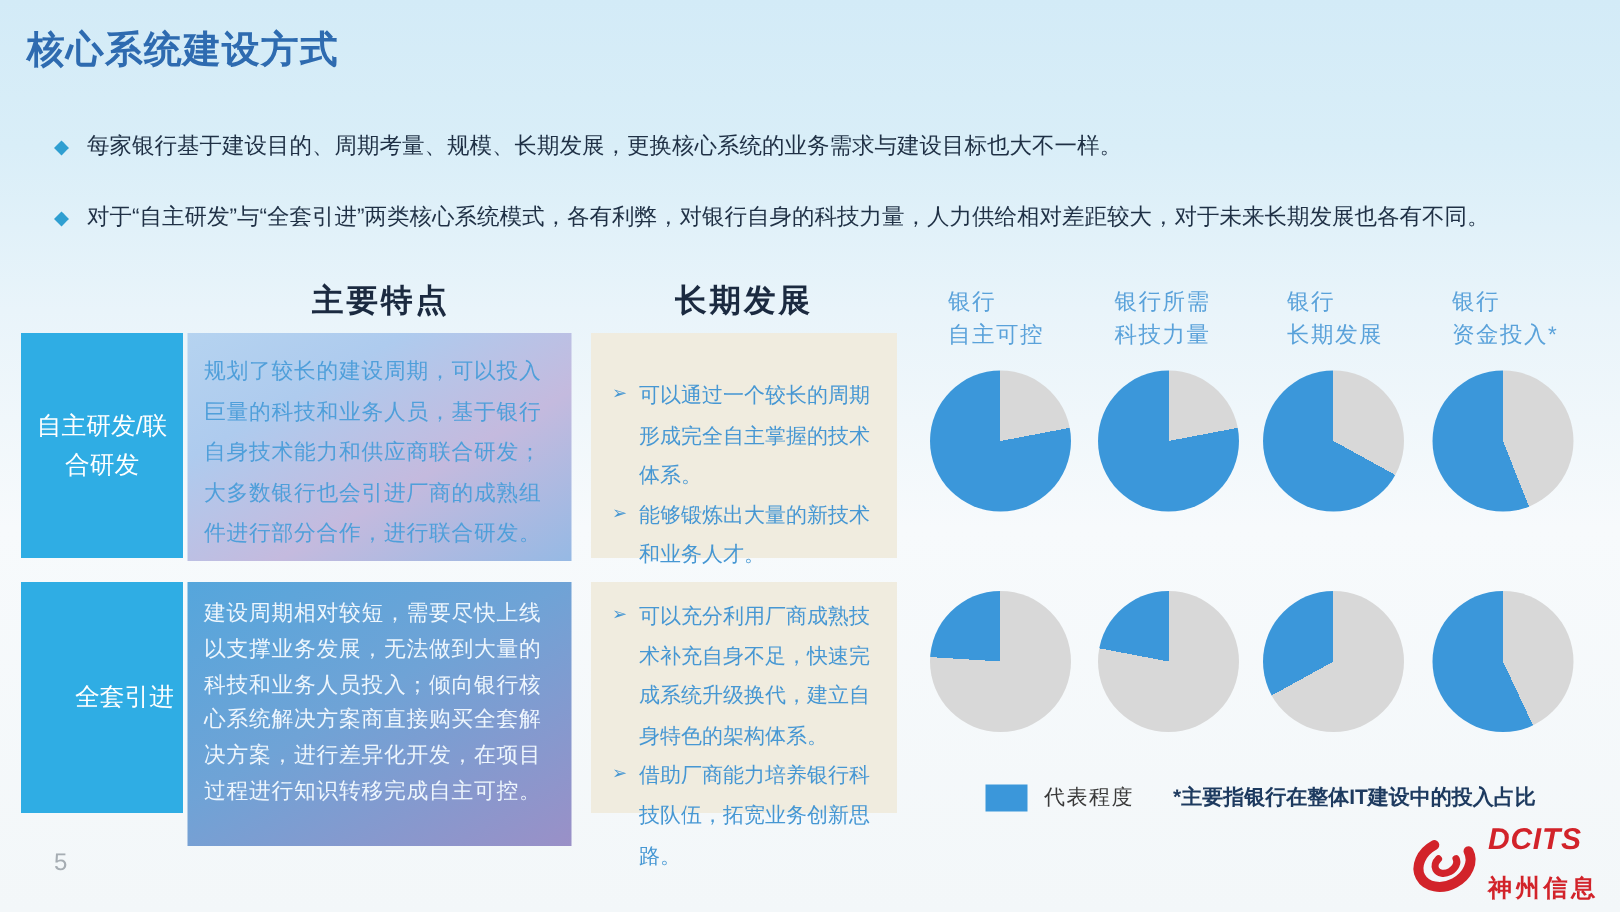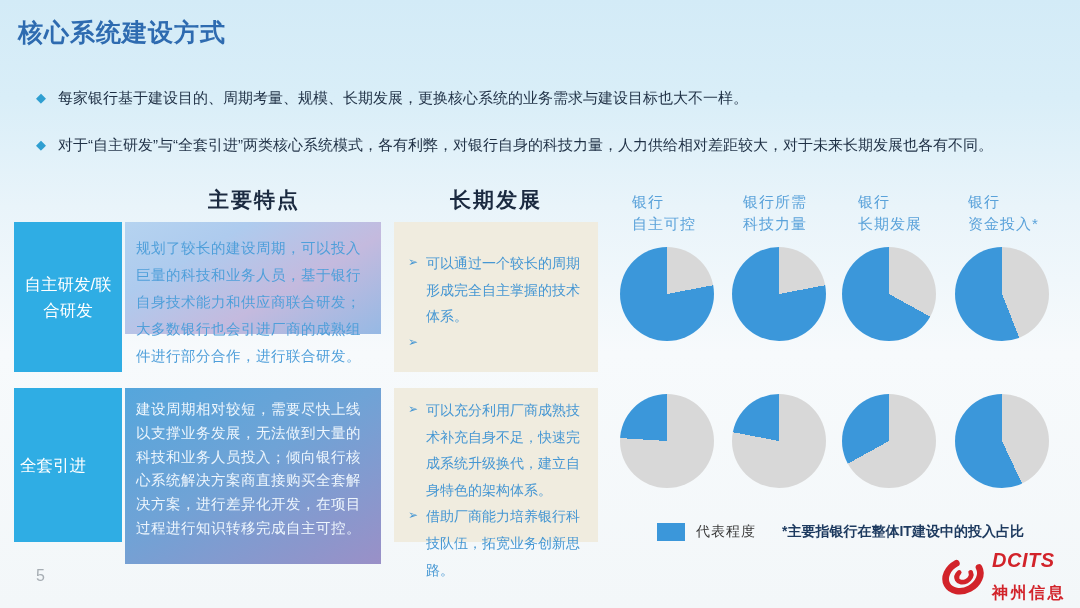--- a/index.html
+++ b/index.html
@@ -8,21 +8,21 @@
     background:linear-gradient(180deg,#d3ebf7 0%,#d9eef8 16%,#e9f4fa 34%,#f7fafc 58%,#f3f7f9 100%);}
   .title{position:absolute;left:18px;top:16px;font-size:25px;font-weight:bold;color:#2e6bb0;letter-spacing:1px;}
   .bullets{position:absolute;left:36px;top:87px;width:1020px;}
   .bullet{display:flex;align-items:flex-start;margin-bottom:25px;font-size:15px;color:#1f3045;line-height:1.45;}
   .bullet .dia{color:#2f9fd1;font-size:13px;margin:2px 12px 0 0;}
   .col-header{position:absolute;top:186px;font-size:21px;font-weight:600;color:#1b2a40;text-align:center;letter-spacing:2px;}
   .hdr-feat{left:126px;width:256px;}
   .hdr-long{left:394px;width:204px;}
   .rowbox{position:absolute;box-sizing:border-box;}
   .label-box{left:14px;width:108px;background:#2fade4;color:#ffffff;font-size:16.5px;font-weight:500;
-    display:flex;align-items:center;justify-content:flex-start;text-align:center;line-height:1.6;padding:0 6px;}
+    display:flex;align-items:center;justify-content:flex-end;text-align:center;line-height:1.6;padding:0 6px;}
   .feat-box{left:125px;width:256px;padding:13px 11px;font-size:14.5px;letter-spacing:.5px;}
   .feat-r1{background:linear-gradient(150deg,#b5d3f0 0%,#aecbee 28%,#c4bade 62%,#96b9e4 100%);color:#4f9fda;line-height:1.86;}
   .feat-r2{background:linear-gradient(150deg,#55a6dc 0%,#6fa3d6 45%,#9a90c7 100%);color:#eef6fd;line-height:1.64;}
   .long-box{left:394px;width:204px;background:#f0ecdf;padding:28px 8px 8px 6px;font-size:14px;color:#4697d3;}
   .long-box.r2{padding-top:9px;}
   .long-item{display:flex;line-height:1.9;}
   .long-item .arrow{flex:0 0 26px;text-align:center;font-size:12px;margin-top:1px;}
   .pie-col-header{position:absolute;top:191px;width:110px;font-size:15px;color:#5aa2da;line-height:1.45;letter-spacing:1px;}
   .pie{position:absolute;width:94px;height:94px;border-radius:50%;}
   .legend{position:absolute;left:657px;top:523px;display:flex;align-items:center;}
@@ -53,30 +53,31 @@
       <span>对于“自主研发”与“全套引进”两类核心系统模式，各有利弊，对银行自身的科技力量，人力供给相对差距较大，对于未来长期发展也各有不同。</span>
     </div>
   </div>
 
   <div class="col-header hdr-feat">主要特点</div>
   <div class="col-header hdr-long">长期发展</div>
 
   <div class="rowbox label-box" style="top:222px;height:150px;">
     <span>自主研发/联合研发</span>
   </div>
-  <div class="rowbox feat-box feat-r1" style="top:222px;height:112px;">
+  <div class="rowbox feat-box feat-r1" style="top:222px;height:152px;">
     <span>规划了较长的建设周期，可以投入巨量的科技和业务人员，基于银行自身技术能力和供应商联合研发；大多数银行也会引进厂商的成熟组件进行部分合作，进行联合研发。</span>
   </div>
   <div class="rowbox long-box" style="top:222px;height:150px;">
     <div class="long-item">
       <span class="arrow">➢</span>
       <span>可以通过一个较长的周期形成完全自主掌握的技术体系。</span>
     </div>
     <div class="long-item">
       <span class="arrow">➢</span>
+      <span>能够锻炼出大量的新技术和业务人才。</span>
     </div>
   </div>
 
   <div class="rowbox label-box" style="top:388px;height:154px;">
     <span>全套引进</span>
   </div>
   <div class="rowbox feat-box feat-r2" style="top:388px;height:176px;padding-top:10px;">
     <span>建设周期相对较短，需要尽快上线以支撑业务发展，无法做到大量的科技和业务人员投入；倾向银行核心系统解决方案商直接购买全套解决方案，进行差异化开发，在项目过程进行知识转移完成自主可控。</span>
   </div>
   <div class="rowbox long-box r2" style="top:388px;height:154px;">

